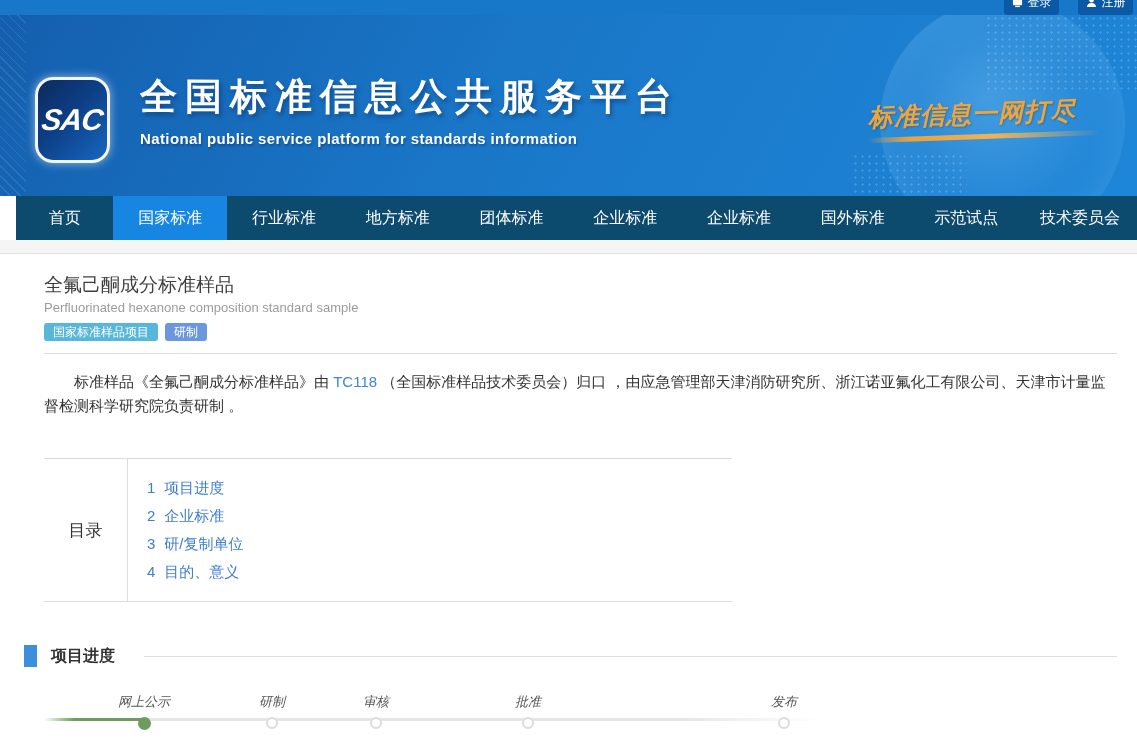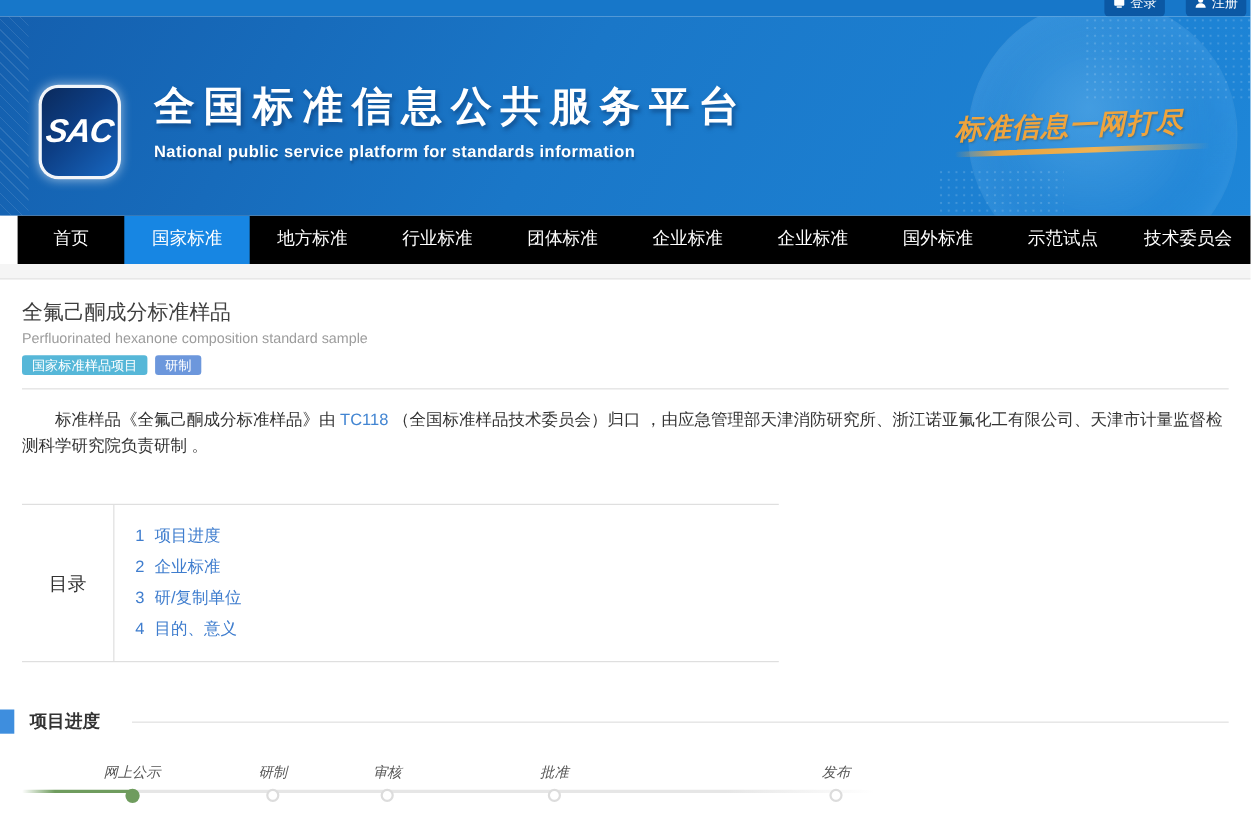--- a/index.html
+++ b/index.html
@@ -38,29 +38,29 @@
                text-shadow:2px 3px 4px rgba(10,50,100,0.55); }
   .banner-en { margin-top:8px; font-size:15px; font-weight:bold; color:#fff; letter-spacing:0.4px;
                text-shadow:1px 2px 2px rgba(10,50,100,0.5); }
   .slogan-wrap { position:absolute; left:868px; top:82px; width:232px; }
   .slogan { font-size:25px; font-weight:bold; font-style:italic; color:#efa43d; letter-spacing:1px;
             white-space:nowrap; transform:rotate(-2deg); text-shadow:1px 1px 2px rgba(60,40,0,0.3); }
   .slogan-line { margin-top:4px; height:5px; border-radius:3px; transform:rotate(-2deg);
             background:linear-gradient(90deg, rgba(232,163,61,0) 0%, #e8a33d 18%, #f0b253 55%, rgba(232,163,61,0) 100%); }
 
   
-  .nav { display:flex; height:44px; background:#000000;margin-left:16px; }
+  .nav { display:flex; height:44px; background:#0c4a6e;margin-left:16px; }
   .nav a { display:block; width:118px; line-height:44px; text-align:center; color:#fff;
            font-size:16px; text-decoration:none; }
   .nav a.home { width:101px; }
   .nav a.active { background:#1786e3; }
   .subbar { height:14px; background:#f5f5f5; border-bottom:1px solid #e2e2e2; }
 
   
-  .content { position:relative; padding:0 20px; }
+  .content { position:relative; padding:0 20px;margin-left:24px; }
   h1.page-title { margin-top:20px; font-size:19px; font-weight:normal; color:#3f3f3f; line-height:22px; }
   .en-sub { margin-top:4px; font-size:13px; color:#9c9c9c; }
   .tags { margin-top:8px; display:flex; gap:7px; }
   .tag { color:#fff; font-size:12px; line-height:18px; padding:0 9px; border-radius:3px; }
   .tag.teal { background:#56b7d8; }
   .tag.blue { background:#6c97dc; }
   .rule { margin-top:12px; border:none; border-top:1px solid #ddd; }
   .intro { margin-top:16px; font-size:15px; line-height:24px; color:#333; text-indent:2em; }
   .tc-link { color:#4285d2; text-decoration:none; }
 
@@ -131,22 +131,22 @@
     </div>
     <div class="slogan-wrap">
       <div class="slogan">标准信息一网打尽</div>
       <div class="slogan-line"></div>
     </div>
   </div>
 
   <nav class="nav">
     <a href="#" class="home">首页</a>
     <a href="#" class="active">国家标准</a>
+    <a href="#">行业标准</a>
     <a href="#">地方标准</a>
-    <a href="#">行业标准</a>
     <a href="#">团体标准</a>
     <a href="#">企业标准</a>
     <a href="#">企业标准</a>
     <a href="#">国外标准</a>
     <a href="#">示范试点</a>
     <a href="#">技术委员会</a>
   </nav>
   <div class="subbar"></div>
 
   <main class="content">

